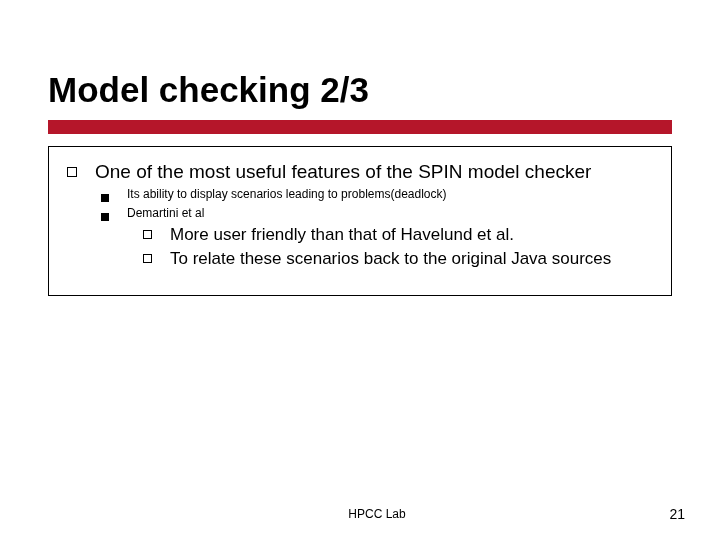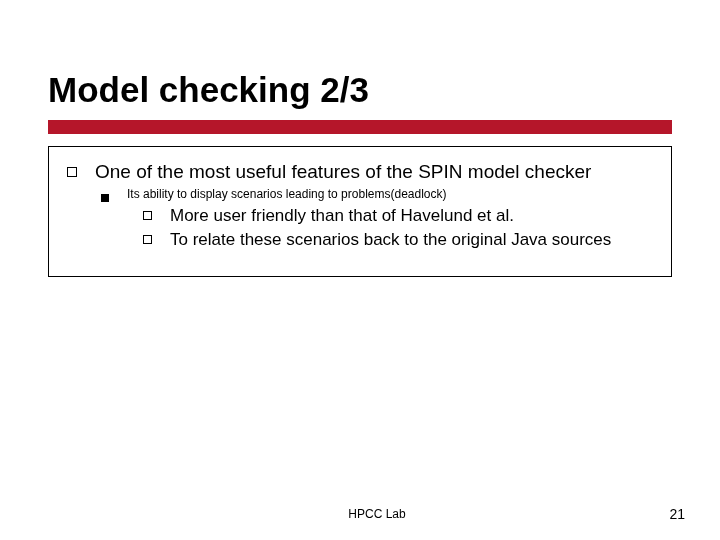--- a/index.html
+++ b/index.html
@@ -112,20 +112,24 @@
     <div class="row">
       <div class="bullet1-icon"></div>
       <div class="text1">One of the most useful features of the SPIN model checker</div>
     </div>
 
     <div class="row sub1">
       <div class="bullet2-icon"></div>
       <div class="text2">Its ability to display scenarios leading to problems(deadlock)</div>
     </div>
 
+    <div class="row sub1">
+      <div class="bullet2-icon"></div>
+      <div class="text2">Demartini et al</div>
+    </div>
 
     <div class="row sub2">
       <div class="bullet3-icon"></div>
       <div class="text3">More user friendly than that of Havelund et al.</div>
     </div>
 
     <div class="row sub2">
       <div class="bullet3-icon"></div>
       <div class="text3">To relate these scenarios back to the original Java sources</div>
     </div>

